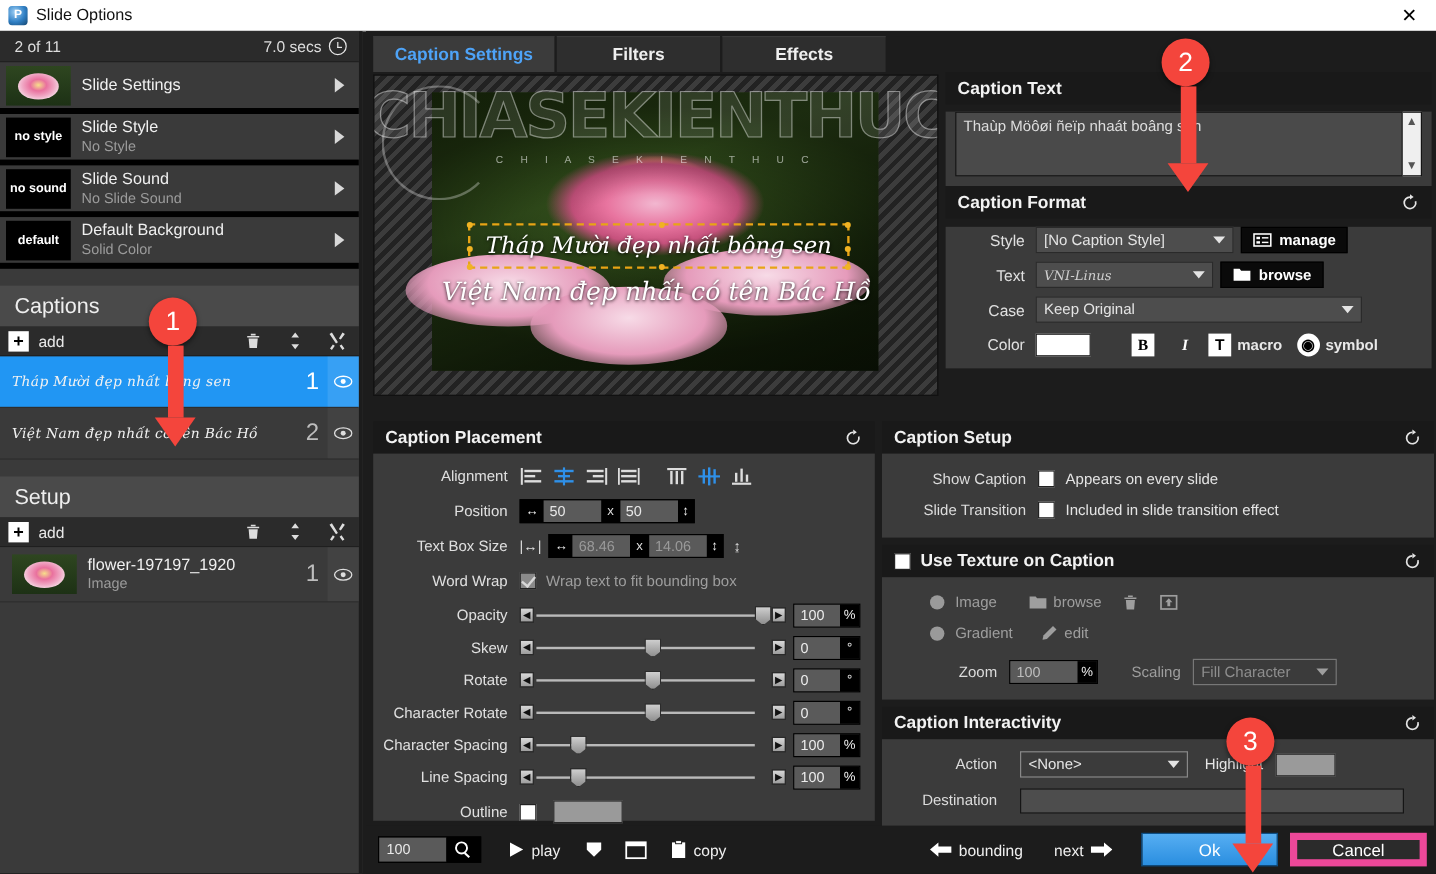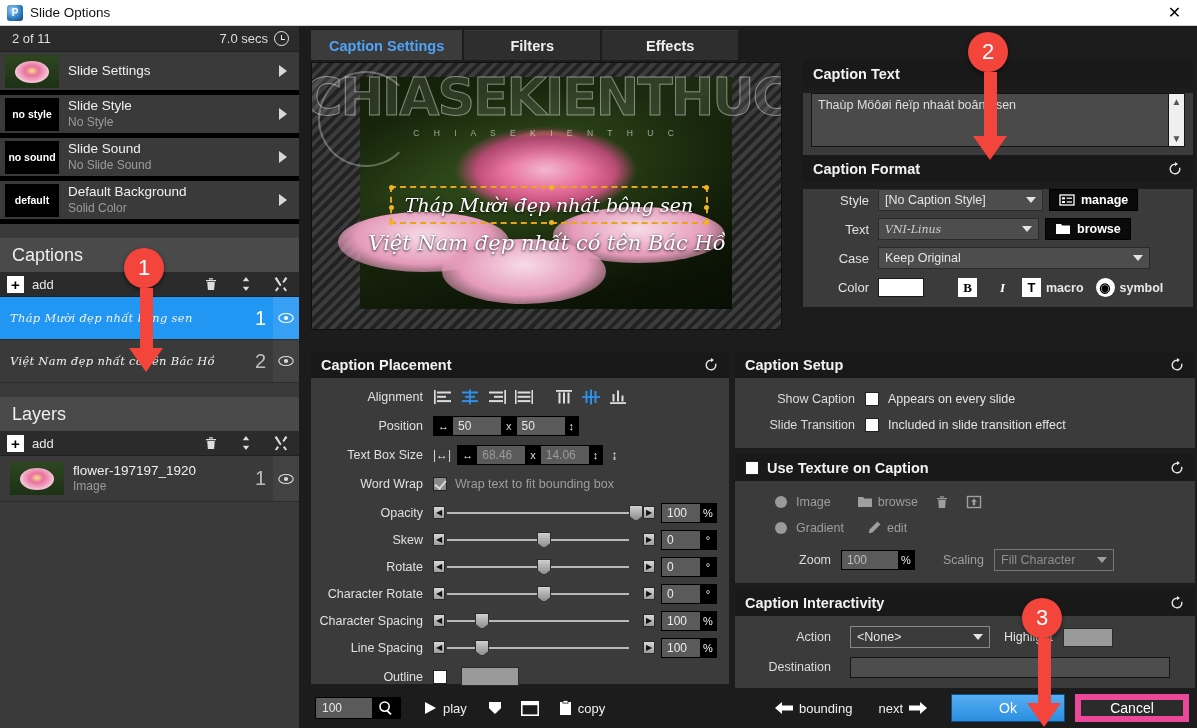--- a/index.html
+++ b/index.html
@@ -112,21 +112,21 @@
   
   #tabs{ height:34px; display:flex; align-items:flex-end; background:#1c1c1c; padding-left:6px;}
   .tab{
     height:30px; min-width:136px; padding:0 18px; display:flex;align-items:center;justify-content:center;
     background:#2e2e2e; color:#efefef; font-size:14.5px; font-weight:bold; margin-right:2px;
     border-top:1px solid #3a3a3a;
   }
   .tab.active{ background:#3b3b3b; color:#4ea3f7; }
 
   
-  #topsplit{ display:flex; height:285px;gap:15px; }
+  #topsplit{ display:flex; height:285px; }
   #preview{
     width:471px; height:268px; margin:2px 0 0 6px;
     position:relative; overflow:hidden;
     background:
       repeating-linear-gradient(135deg,#3c3c3c 0 4px,#222 4px 8px);
     border:1px solid #111;
   }
   .pv-photo{
     position:absolute; left:48px; top:14px; width:372px; height:232px;
     background:
@@ -377,21 +377,21 @@
     <span class="eye-col">
       <svg class="icn" viewBox="0 0 20 14">
           <ellipse cx="10" cy="7" rx="9" ry="5.6" fill="none" stroke="#ddd" stroke-width="1.4"></ellipse>
           <circle cx="10" cy="7" r="2.6" fill="#ddd"></circle>
         </svg>
     </span>
   </div>
 
   <div class="gap-strip"></div>
 
-  <div class="sec-title">Layers</div>
+  <div class="sec-title">Setup</div>
   <div class="tool-row">
     <div class="plus-box">+</div>
     <div class="lbl">add</div>
     <div class="icons">
       <svg class="icn" viewBox="0 0 16 16">
           <path fill="#ddd" d="M3 4h10v1.2H3zM6 2.2h4v1.3H6zM4.2 6h7.6l-.7 8H4.9z"></path>
         </svg>
       <svg class="icn" viewBox="0 0 16 16">
           <path fill="#ddd" d="M8 1l3.2 4.2H4.8zM8 15l-3.2-4.2h6.4z"></path>
         </svg>
@@ -493,21 +493,21 @@
                 <rect x="7.6" y="5.6" width="5.4" height="1.2" fill="#fff"></rect>
                 <rect x="3" y="9" width="3" height="2" fill="#fff"></rect>
                 <rect x="7.6" y="9.4" width="5.4" height="1.2" fill="#fff"></rect>
               </svg>
             <span>manage</span>
           </div>
         </div>
 
         <div class="frow">
           <div class="flab">Text</div>
-          <div class="fsel" style="width:161px">
+          <div class="fsel" style="width:148px">
             <span class="cv" style="font-family:'DejaVu Serif',serif;font-style:italic;font-size:11px;color:#cfcfcf">VNI-Linus</span>
             <span class="caret"></span>
           </div>
           <div class="fbtn">
             <svg class="icn" viewBox="0 0 16 16">
                 <path fill="#fff" d="M1 3h5l1.3 1.6H15V13H1z"></path>
               </svg>
             <span>browse</span>
           </div>
         </div>

